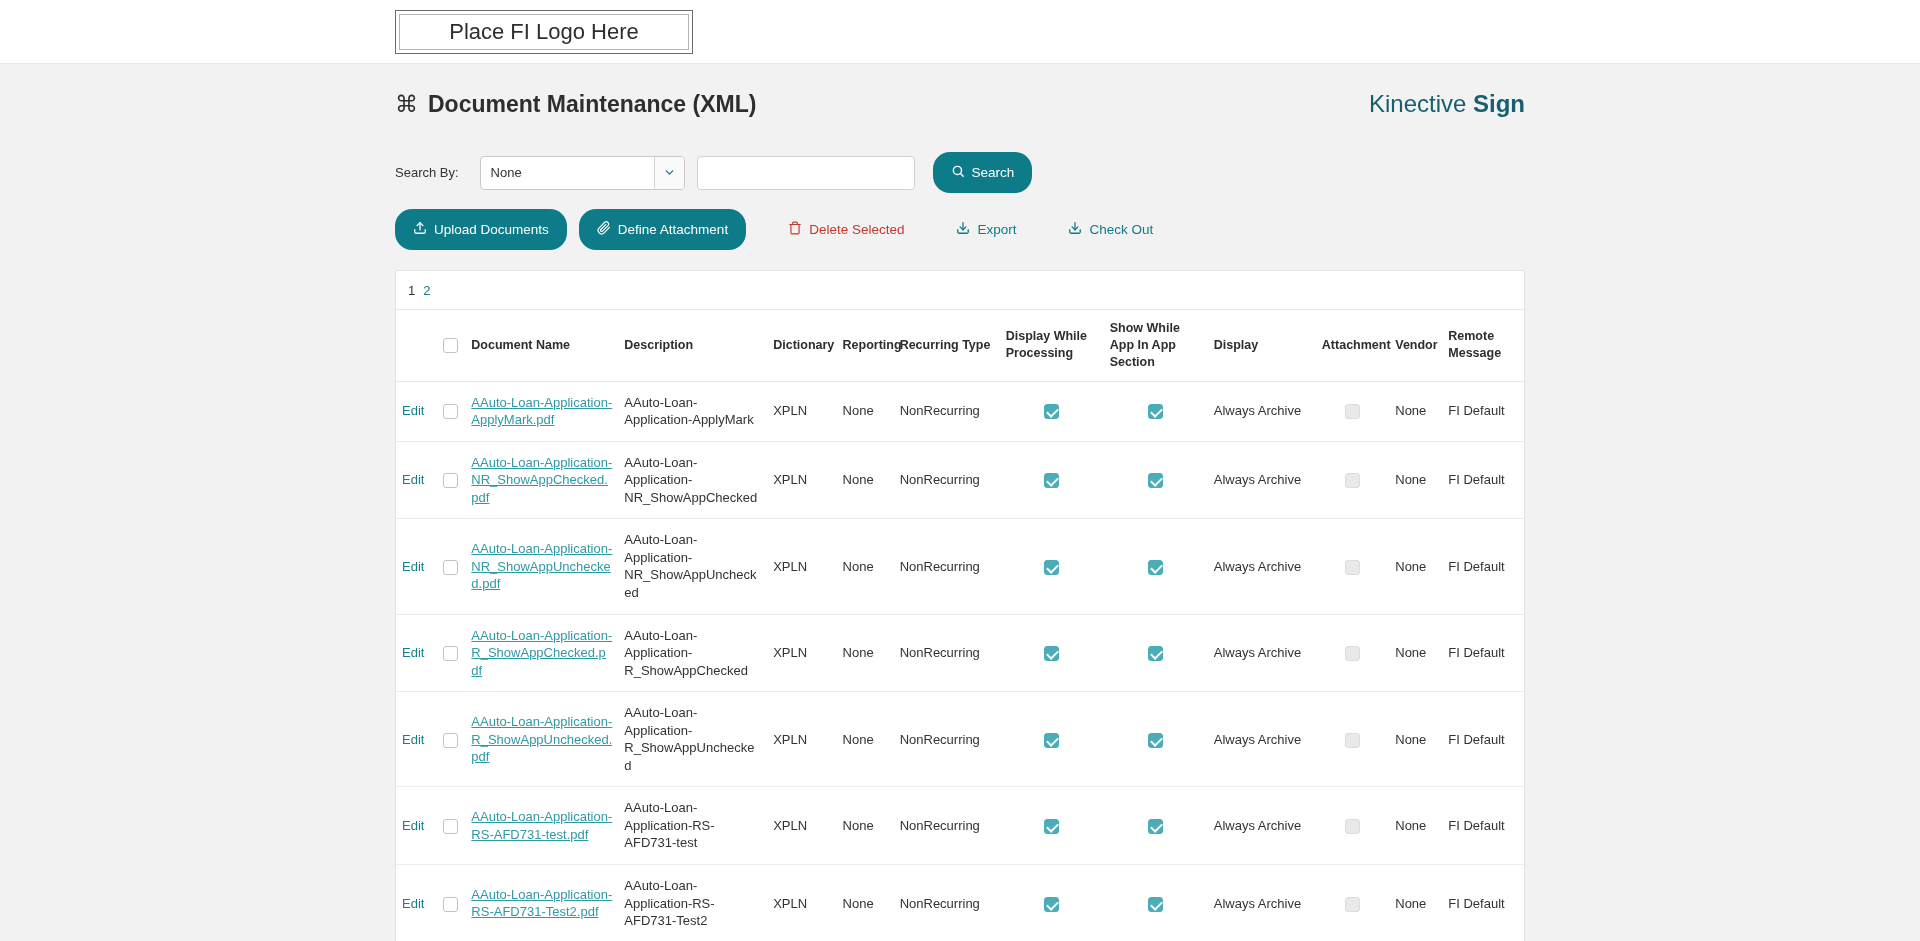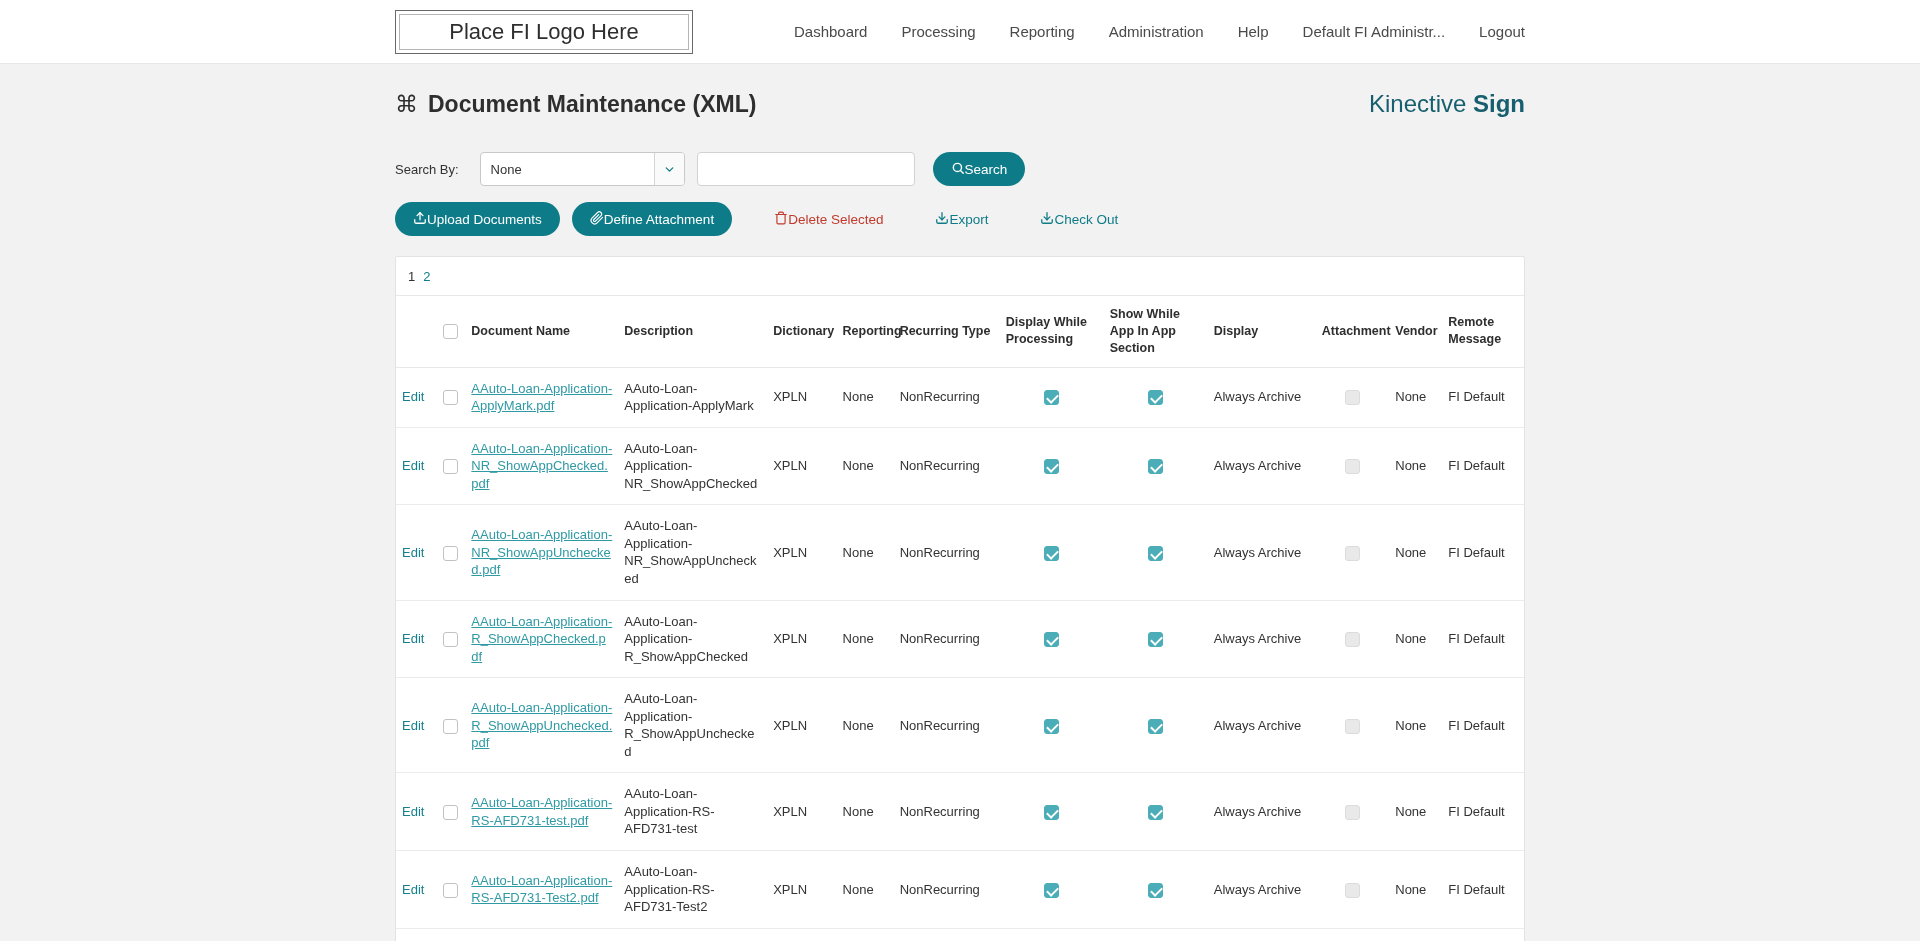--- a/index.html
+++ b/index.html
@@ -49,21 +49,21 @@
     display:flex;align-items:center;justify-content:center;color:var(--accent);
   }
   .search-input{
     width:218px;height:34px;border:1px solid #d2d2d2;border-radius:4px;
     margin-left:12px;padding:0 10px;font-size:13px;font-family:inherit;background:#fff;
   }
   .search-row .btn{margin-left:18px;}
 
   
   .btn{
-    display:inline-flex;align-items:center;height:34px;
+    display:inline-flex;align-items:center;gap:7px;height:41px;
     border:none;border-radius:17px;font-size:13.5px;font-family:inherit;
     cursor:pointer;padding:0 18px;background:transparent;white-space:nowrap;
   }
   .btn svg{flex:0 0 auto;}
   .btn.solid{background:var(--accent);color:#fff;}
   .btn.ghost{padding:0 10px;}
   .btn.ghost.danger{color:var(--danger);}
   .btn.ghost.teal{color:var(--accent);}
   .toolbar{display:flex;align-items:flex-end;gap:12px;margin-top:16px;}
   .toolbar .spacer{width:8px;}
@@ -103,29 +103,20 @@
   .checkbox.disabled{background:#e9e9e9;border-color:#dcdcdc;cursor:default;}
 </style>
 </head>
 <body>
 
 <header class="topbar">
   <div class="container topbar-inner">
     <div class="logo-box">
       <span>Place FI Logo Here</span>
     </div>
-    <nav class="main-nav">
-      <a>Dashboard</a>
-      <a>Processing</a>
-      <a>Reporting</a>
-      <a>Administration</a>
-      <a>Help</a>
-      <a>Default FI Administr...</a>
-      <a>Logout</a>
-    </nav>
   </div>
 </header>
 
 <main>
   <div class="container">
 
     <div class="title-row">
       <h1 class="page-title">
         <span class="cmd-icon">⌘</span>
         <span>Document Maintenance (XML)</span>

